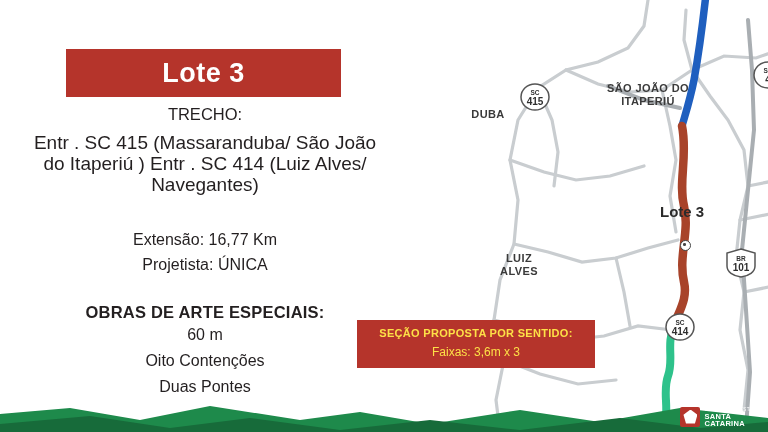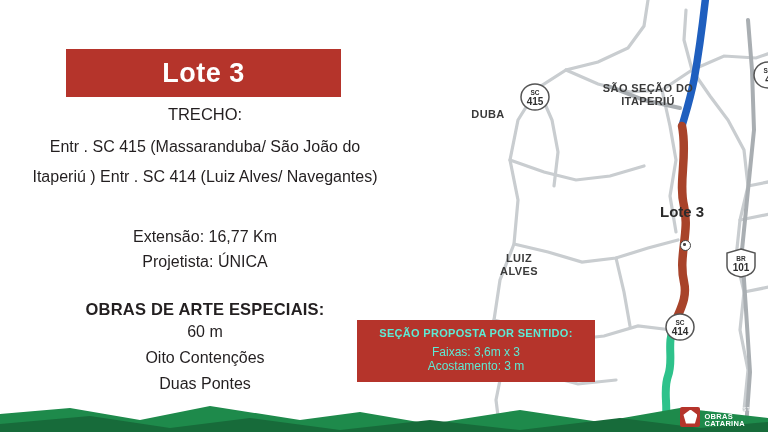--- a/index.html
+++ b/index.html
@@ -55,22 +55,22 @@
     text-align: center;
     color: #231f20;
   }
   .trecho-label {
     font-size: 16.5px;
     font-weight: normal;
     line-height: 20px;
     margin: 0 0 1px 0;
   }
   .trecho-body {
-    font-size: 16px;
-    line-height: 30px;
+    font-size: 19px;
+    line-height: 21px;
     font-weight: normal;
     margin: 8px;
     padding: 0 24px;
   }
   .spec-block {
     margin-top: 32px;
     font-size: 16px;
     line-height: 25px;
   }
   .obras-label {
@@ -162,21 +162,21 @@
     background: #444;
   }
 
   
   .secao-box {
     position: absolute;
     left: 357px;
     top: 320px;
     width: 226px;
     background: #b5342b;
-    color: #5eead4;
+    color: #fde047;
     text-align: center;
     padding: 7px 6px 9px 6px;
     z-index: 7;
   }
   .secao-title {
     font-size: 11px;
     font-weight: bold;
     letter-spacing: 0.3px;
     margin-bottom: 6px;
   }
@@ -269,21 +269,21 @@
       <g fill="none" stroke="#2ec28b" stroke-width="8" stroke-linecap="round">
         <path d="M226 326 C 218 344, 226 360, 220 376 C 214 392, 222 408, 216 432"></path>
       </g>
     </svg>
 
     <div class="city-dot" style="left:212px; top:240px;"></div>
 
   </div>
 
   <div class="map-label" style="left:458px; top:108px; width:60px;">DUBA</div>
-  <div class="map-label" style="left:600px; top:82px; width:96px;">SÃO SEÇÃO DO ITAPERIÚ</div>
+  <div class="map-label" style="left:600px; top:82px; width:96px;">SÃO JOÃO DO ITAPERIÚ</div>
   <div class="map-label" style="left:486px; top:252px; width:66px;">LUIZ ALVES</div>
   <div class="lote-label" style="left:660px; top:203px;">Lote 3</div>
 
   <div class="shield" style="left:519px; top:82px;">
     <svg class="sh-bg" viewBox="0 0 32 30">
       <ellipse cx="16" cy="15" rx="14" ry="13" fill="#ffffff" stroke="#555" stroke-width="1.5"></ellipse>
     </svg>
     <span class="sh-top">SC</span>
     <span class="sh-num">415</span>
   </div>
@@ -331,30 +331,29 @@
         <div>60 m</div>
         <div>Oito Contenções</div>
         <div>Duas Pontes</div>
       </div>
     </div>
   </div>
 
   <div class="secao-box">
     <div class="secao-title">SEÇÃO PROPOSTA POR SENTIDO:</div>
     <div class="secao-line">Faixas: 3,6m x 3</div>
-    <div class="secao-line">Acostamento: 3 m</div>
   </div>
 
   <svg class="bottom-deco" viewBox="0 0 768 60" preserveAspectRatio="none">
     <path d="M0 42 L70 36 L140 48 L210 34 L300 48 L360 40 L430 52 L520 38 L600 50 L680 36 L768 46 L768 60 L0 60 Z" fill="#1e8a4b"></path>
     <path d="M0 52 L90 44 L170 56 L250 46 L340 58 L430 48 L520 58 L620 46 L700 56 L768 50 L768 60 L0 60 Z" fill="#176b3a"></path>
   </svg>
 
   <div class="logo-badge">
     <div class="logo-mark"></div>
     <div class="logo-text">
       <span class="lt-small">GOVERNO DO ESTADO</span>
-      <span class="lt-big">OBRAS</span>
+      <span class="lt-big">SANTA</span>
       <span class="lt-big">CATARINA</span>
     </div>
   </div>
 
 </div>
 
 </body></html>

